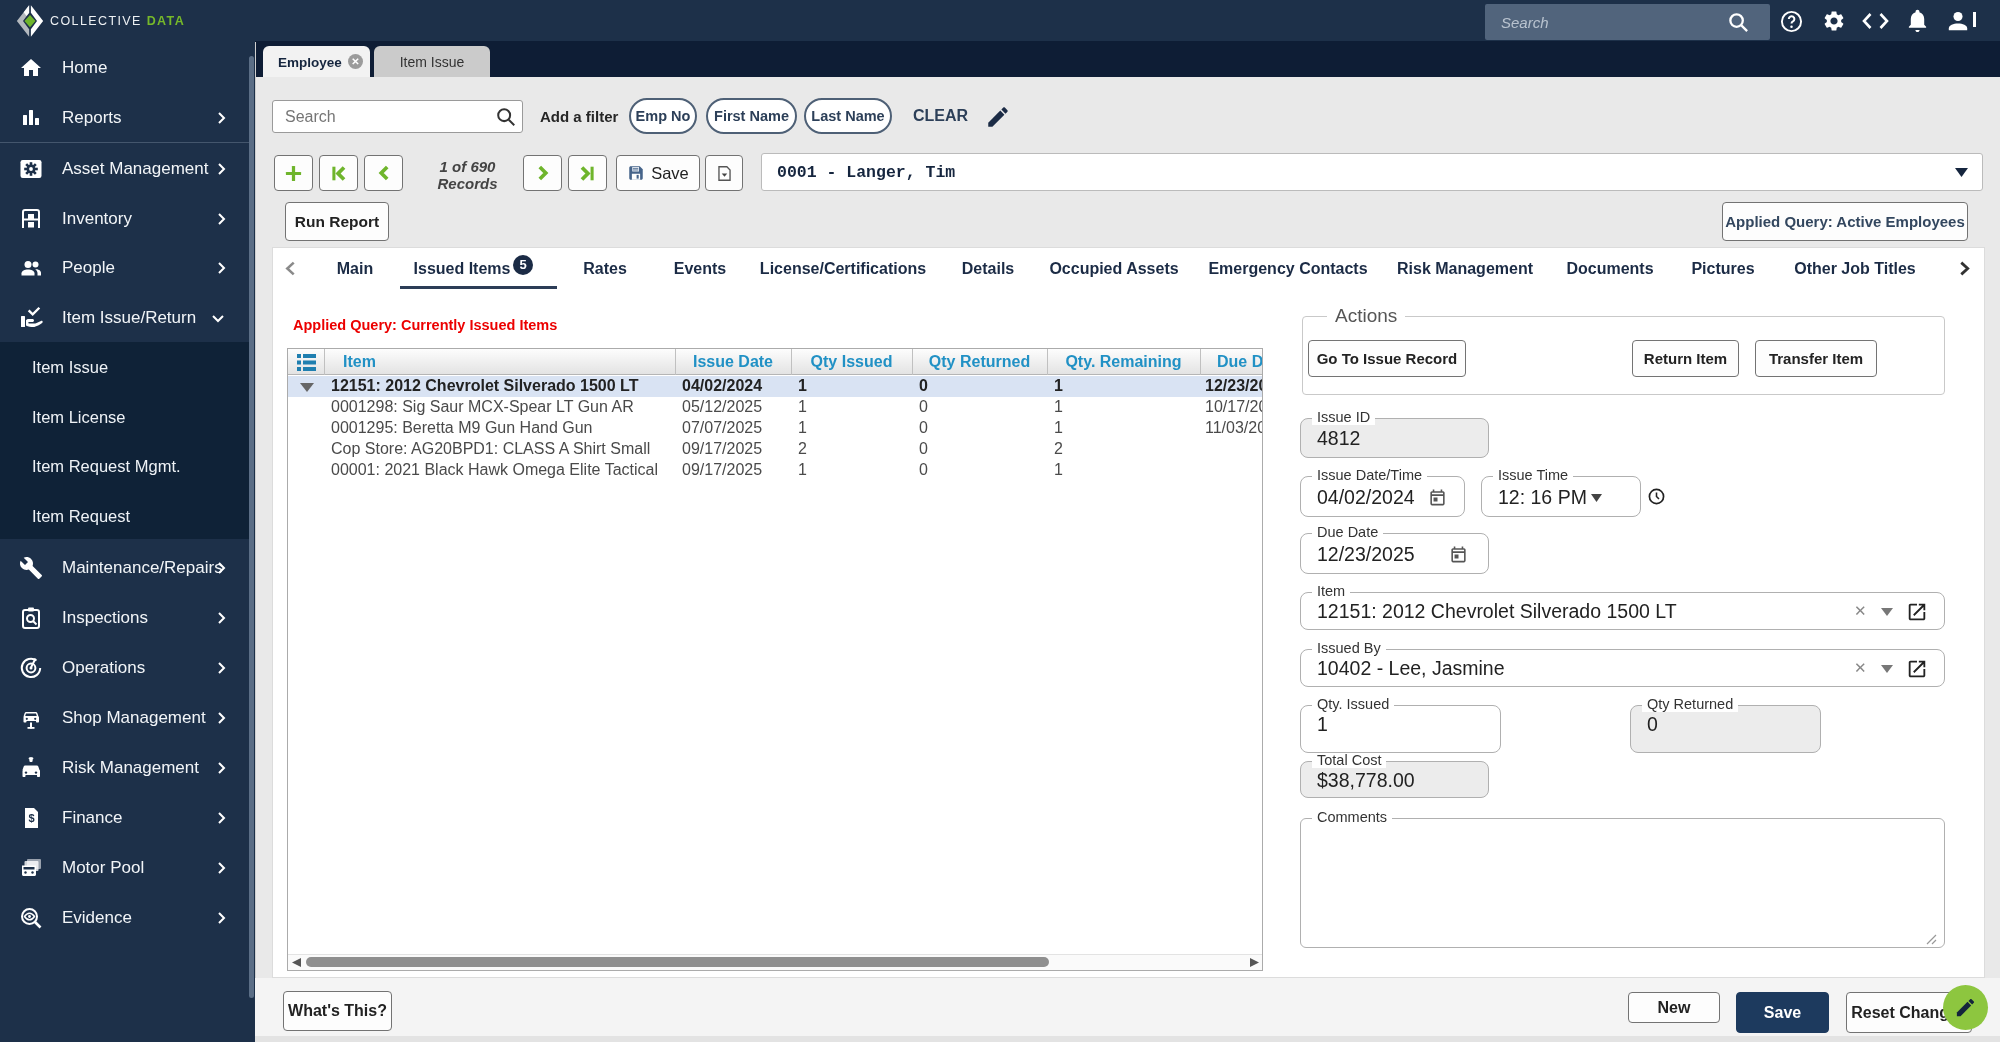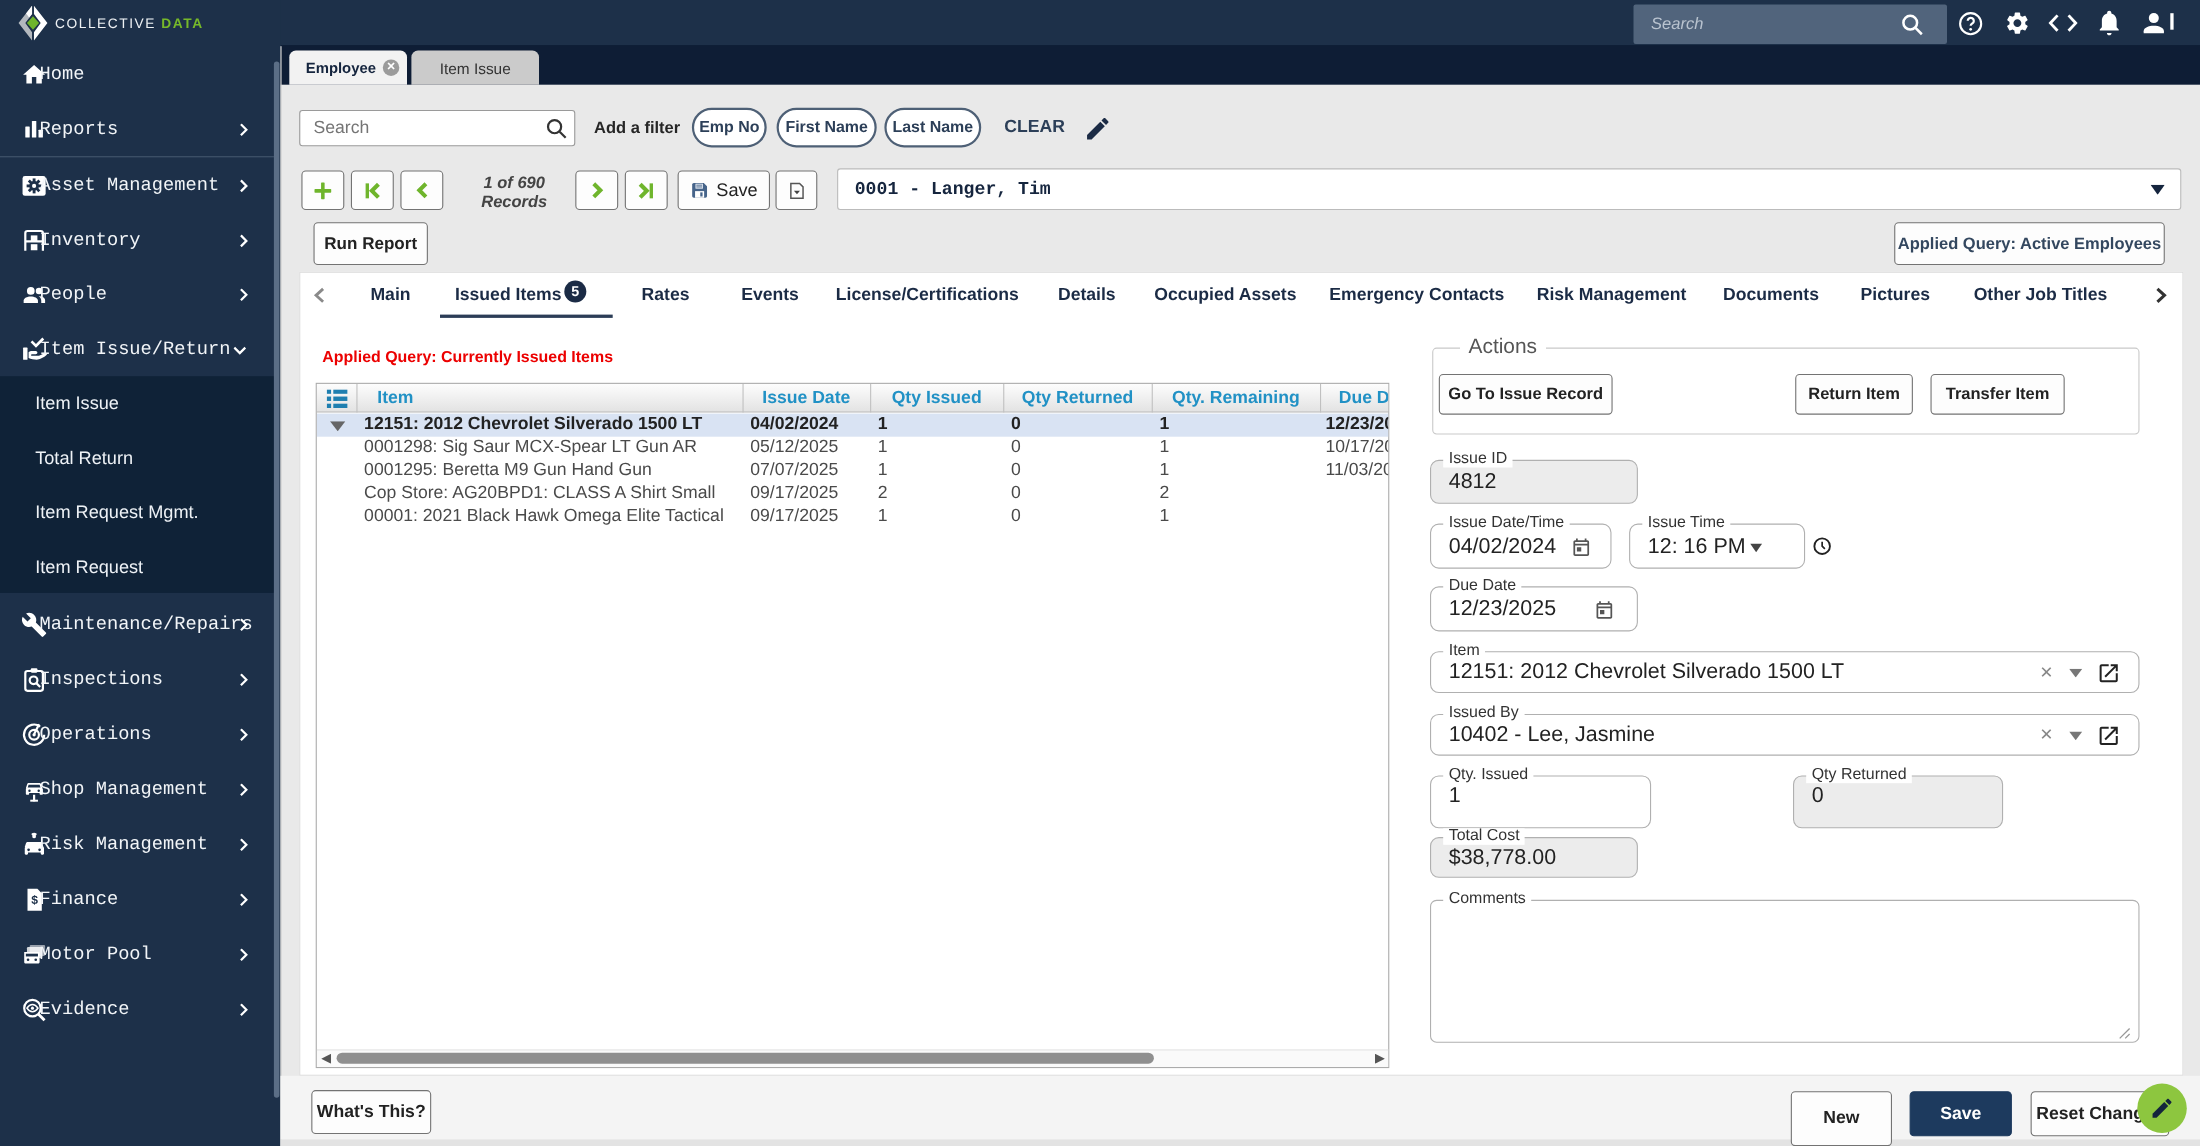--- a/index.html
+++ b/index.html
@@ -7,21 +7,21 @@
 body { position:relative; background:#e9e9e9; }
 .abs { position:absolute; }
 
 
 #topbar { position:absolute; left:0; top:0; width:2000px; height:42px; background:#1d3049; }
 #tabstrip { position:absolute; left:255px; top:41px; width:1745px; height:36px; background:#0e1d35; }
 #sidebar { position:absolute; left:0; top:0; width:255px; height:1042px; background:#1d3049; }
 #sidescroll { position:absolute; left:249px; top:56px; width:5px; height:942px; background:#5b6e86; border-radius:3px; }
 
 .navitem { position:absolute; left:0; width:249px; height:50px; color:#f2f5f8; font-size:17px; }
-.navitem .txt { position:absolute; left:36px; top:50%; transform:translateY(-50%); white-space:nowrap;font-family:Liberation Mono, monospace; }
+.navitem .txt { position:absolute; left:62px; top:50%; transform:translateY(-50%); white-space:nowrap; }
 .navitem .ic { position:absolute; left:19px; top:50%; transform:translateY(-50%); width:24px; height:24px; }
 .navitem .chev { position:absolute; left:215px; top:50%; transform:translateY(-50%); width:12px; height:12px; }
 .subitem { position:absolute; left:0; width:249px; height:49px; color:#eef2f6; font-size:16.5px; }
 .subitem .txt { position:absolute; left:32px; top:50%; transform:translateY(-50%); }
 
 
 .btn { position:absolute; background:#fdfdfd; border:1px solid #737373; border-radius:4px; color:#222; display:flex; align-items:center; justify-content:center; }
 
 
 .mf { position:absolute; border:1px solid #b0b0b0; border-radius:8px; background:#fff; }
@@ -161,21 +161,21 @@
       <span class="txt">Item Issue/Return</span>
       <svg class="chev" style="left:212px;" viewBox="0 0 12 12" fill="none" stroke="#fff" stroke-width="2">
         <path d="M1 4 L6 9 L11 4"></path>
       </svg>
     </div>
   <div class="abs" style="left:0; top:342px; width:249px; height:197px; background:#0f2237;">
     <div class="subitem" style="top:0;">
         <span class="txt">Item Issue</span>
       </div>
     <div class="subitem" style="top:50px;">
-        <span class="txt">Total Return</span>
+        <span class="txt">Item License</span>
       </div>
     <div class="subitem" style="top:99px;padding-left:44px;">
         <span class="txt">Item Request Mgmt.</span>
       </div>
     <div class="subitem" style="top:149px;">
         <span class="txt">Item Request</span>
       </div>
   </div>
   <div class="navitem" style="top:543px;">
       <svg class="ic" viewBox="0 0 24 24" fill="#fff">
@@ -535,21 +535,21 @@
     </div>
   <div class="mf" style="left:1300px; top:818px; width:645px; height:130px; border-radius:6px;">
       <span class="lbl">Comments</span>
     <svg class="abs" style="left:625px; top:115px;" width="11" height="11" viewBox="0 0 11 11" stroke="#999" stroke-width="1.2">
         <path d="M10 1 L1 10 M10 6 L6 10"></path>
       </svg>
   </div>
 </div>
 
 <div class="btn" style="left:283px; top:991px; width:109px; height:40px; font-weight:bold; font-size:16px;">What's This?</div>
-<div class="btn" style="left:1628px; top:992px; width:92px; height:50px; font-weight:bold; font-size:16px;">New</div>
+<div class="btn" style="left:1628px; top:992px; width:92px; height:31px; font-weight:bold; font-size:16px;">New</div>
 <div class="btn" style="left:1736px; top:992px; width:93px; height:41px; font-weight:bold; font-size:16px; background:#1d3a5e; border-color:#1d3a5e; color:#fff;">Save</div>
 <div class="btn" style="left:1846px; top:992px; width:126px; height:41px; font-weight:bold; font-size:16px; overflow:hidden;">Reset Changes</div>
 <div class="abs" style="left:1943px; top:985px; width:45px; height:45px; border-radius:50%; background:#8dc63f;">
   <svg class="abs" style="left:11px; top:11px;" width="23" height="23" viewBox="0 0 24 24" fill="#14243c">
       <path d="M3 17.2 V21 h3.8 L17.9 9.9 l-3.8-3.8z"></path>
       <path d="M20.7 7.1 c.4-.4.4-1 0-1.4 l-2.4-2.4 c-.4-.4-1-.4-1.4 0 l-1.8 1.8 3.8 3.8z"></path>
     </svg>
 </div>
 
 </body></html>

